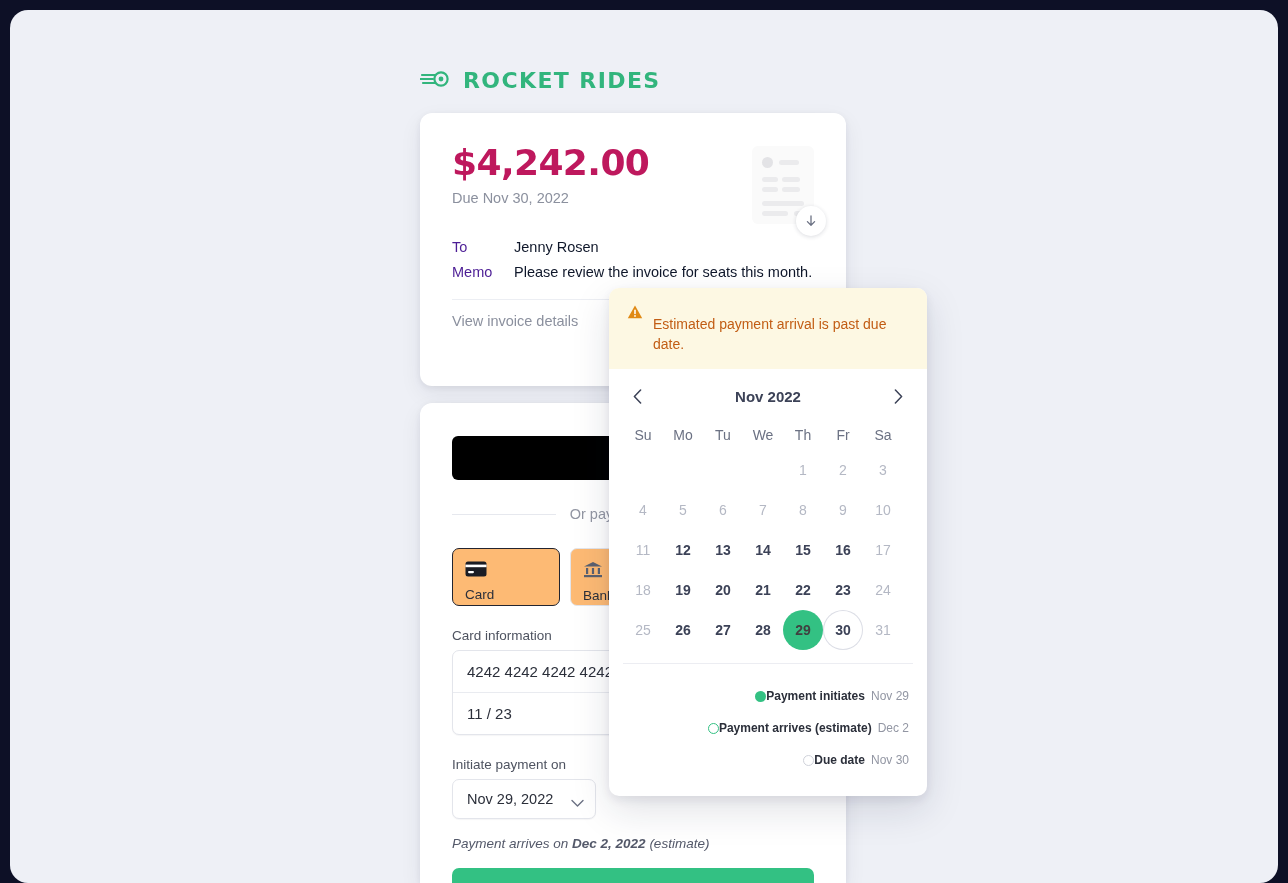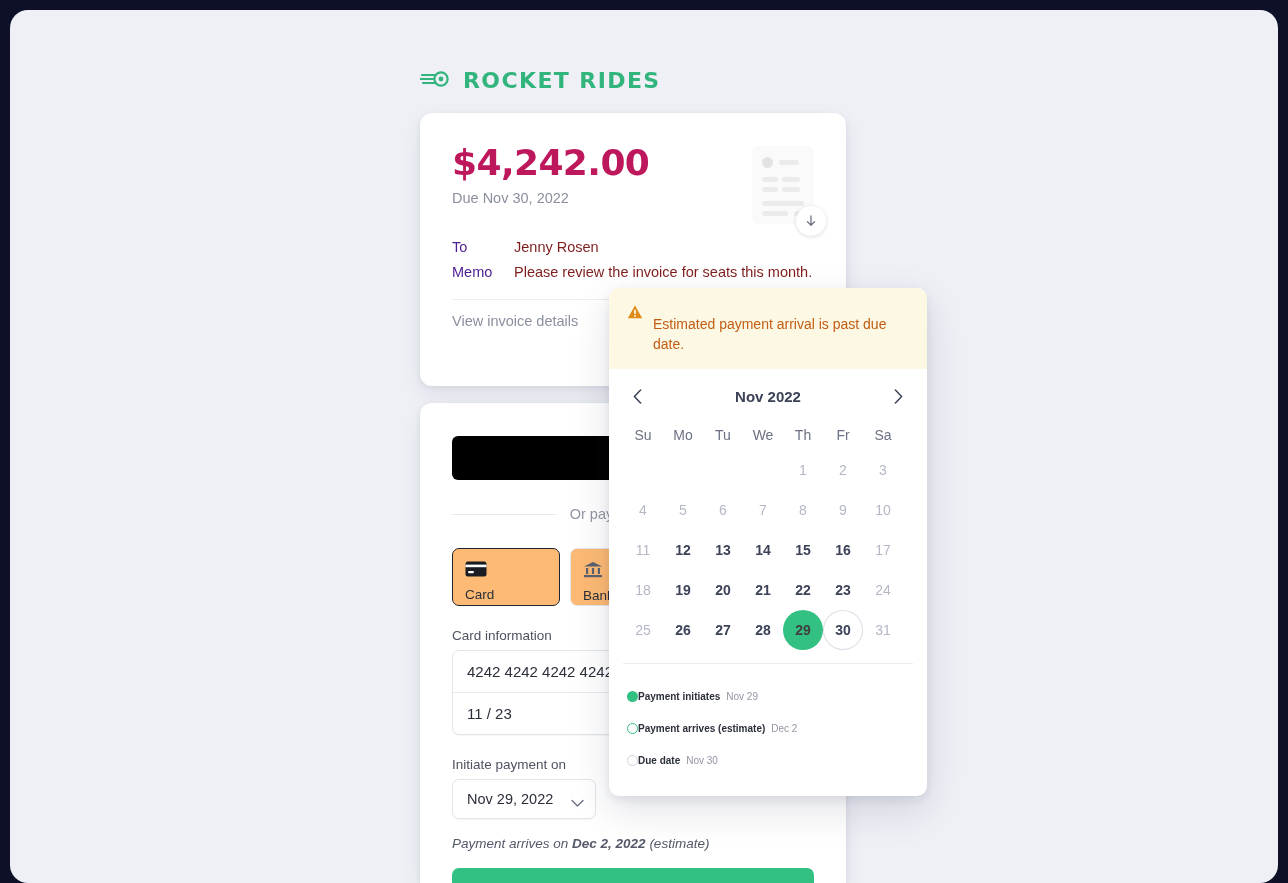--- a/index.html
+++ b/index.html
@@ -68,21 +68,21 @@
     color: #8b909e;
   }
   .meta {
     margin-top: 29px;
     font-size: 14.5px;
     line-height: 25px;
     color: #2b2f3a;
   }
   .meta-row { display: flex; }
   .meta-key { width: 62px; flex: 0 0 62px; color: #4c1d95; }
-  .meta-val { color: #7f1d1d; text-align: center; }
+  .meta-val { color: #0f172a; text-align: center; }
   .meta-val.memo { max-width: 300px; }
 
   .card-divider {
     margin: 14px 0 0 0;
     border: 0;
     border-top: 1px solid #eceef3;
   }
   .view-invoice {
     display: block;
     padding: 13px 0 0 0;
@@ -286,21 +286,22 @@
 
   #cal-legend {
     margin: 13px 14px 0 14px;
     border-top: 1px solid #ecedf2;
     padding: 16px 4px 20px 4px;
   }
   .legend-row {
     display: flex; align-items: center;
     gap: 0;
     height: 32px;
-    font-size: 10px;
+    font-size: 12px;
+    justify-content: flex-end;
   }
   .legend-dot {
     width: 11px; height: 11px; border-radius: 50%;
     flex: 0 0 11px;
   }
   .legend-dot.filled { background: #33c183; }
   .legend-dot.hollow-green { background: #fff; border: 1.4px solid #33c183; }
   .legend-dot.hollow-grey { background: #fff; border: 1.4px solid #cfd2da; }
   .legend-label { font-weight: 700; color: #2b2f3a; }
   .legend-date { color: #9296a3; margin-left: 6px; }

